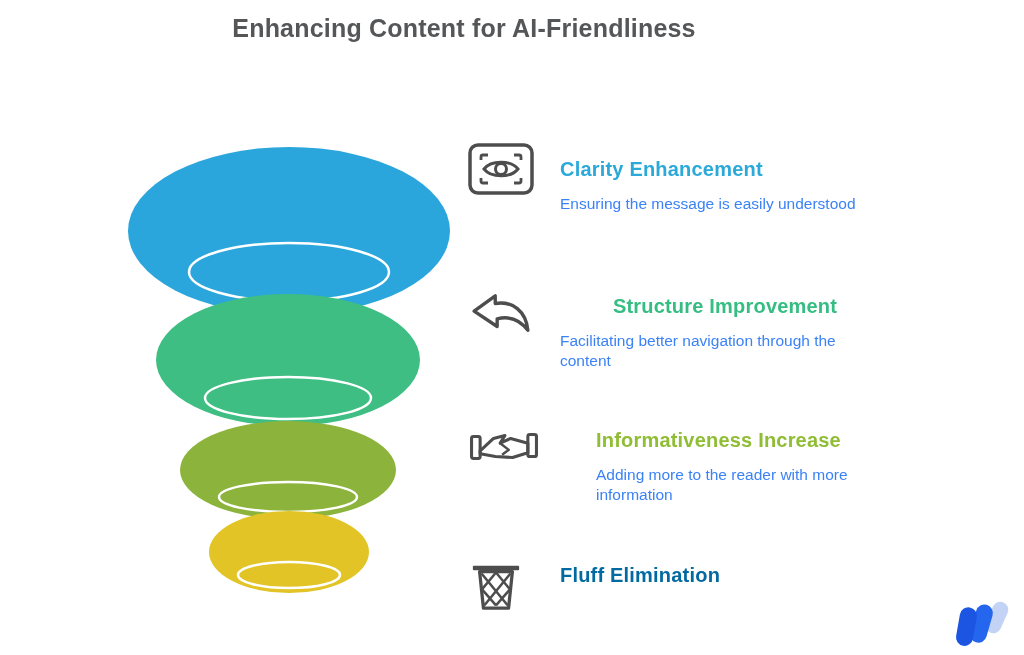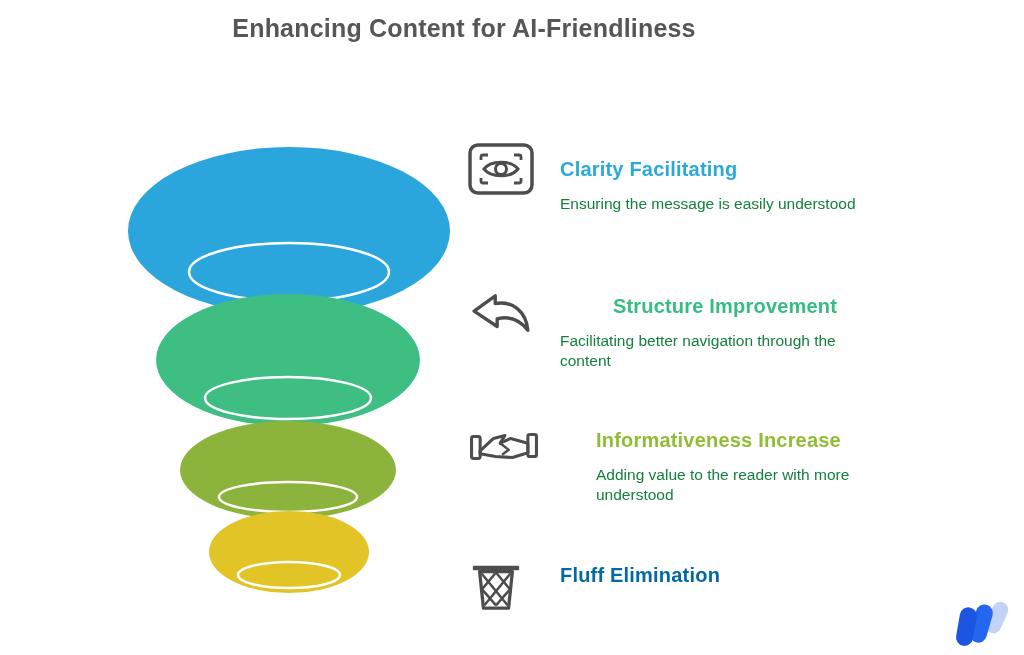--- a/index.html
+++ b/index.html
@@ -10,21 +10,21 @@
   }
   .title{
     position:absolute;left:14px;top:14px;width:900px;
     text-align:center;font-size:25px;font-weight:bold;color:#555658;
     letter-spacing:.2px;margin:0;
   }
   .funnel-svg{position:absolute;left:0;top:0;width:1024px;height:655px;}
   .item{position:absolute;left:468px;display:flex;}
   .icn{width:92px;flex:none;color:#4d4d4d;}
   .txt h2{margin:0;font-size:20px;font-weight:bold;letter-spacing:.2px;}
-  .txt p{margin:13px 0 0;font-size:15.5px;line-height:1.3;color:#15803d;width:330px;}
+  .txt p{margin:13px 0 0;font-size:15.5px;line-height:1.3;color:#3b82f6;width:330px;}
   .item-1{top:143px;}   .item-1 .txt{padding-top:15px;}
   .item-2{top:288px;}   .item-2 .icn{padding-top:3px;}  .item-2 .txt{padding-top:7px;}
   .item-3{top:424px;gap:36px;}   .item-3 .icn{padding-top:2px;}  .item-3 .txt{padding-top:5px;}
   .item-4{top:558px;}   .item-4 .icn{padding-top:2px;}  .item-4 .txt{padding-top:6px;}
   .c1{color:#2BA9D9;} .c2{color:#35BD82;text-align:center;} .c3{color:#8FBD33;} .c4{color:#0369a1;}
   .logo{position:absolute;left:952px;top:598px;width:62px;height:52px;}
 </style>
 </head>
 <body>
 
@@ -47,21 +47,21 @@
       <rect x="2" y="2" width="62" height="48" rx="8" stroke-width="3.5"></rect>
       <path d="M13 17 L13 14 Q13 12 15 12 L20 12" stroke-width="2.8"></path>
       <path d="M46 12 L51 12 Q53 12 53 14 L53 17" stroke-width="2.8"></path>
       <path d="M53 35 L53 38 Q53 40 51 40 L46 40" stroke-width="2.8"></path>
       <path d="M20 40 L15 40 Q13 40 13 38 L13 35" stroke-width="2.8"></path>
       <path d="M16 26 C23 17 43 17 50 26 C43 35 23 35 16 26 Z" stroke-width="3"></path>
       <circle cx="33" cy="26" r="5.5" stroke-width="3"></circle>
     </svg>
   </span>
   <div class="txt">
-    <h2 class="c1">Clarity Facilitating</h2>
+    <h2 class="c1">Clarity Enhancement</h2>
     <p>Ensuring the message is easily understood</p>
   </div>
 </div>
 
 <div class="item item-2">
   <span class="icn">
     <svg width="66" height="48" viewBox="0 0 68 50" fill="none" stroke="currentColor">
       <path d="M6 21 L28 5 L28 13 C46 10 60 21 62 41 C53 29 42 26 30 29 L30 37 Z" stroke-width="3.5" stroke-linejoin="round"></path>
     </svg>
   </span>
@@ -75,21 +75,21 @@
   <span class="icn">
     <svg width="72" height="42" viewBox="0 0 74 44" fill="none" stroke="currentColor">
       <rect x="3" y="11" width="9" height="23" rx="2" stroke-width="3.2"></rect>
       <rect x="62" y="9" width="9" height="23" rx="2" stroke-width="3.2"></rect>
       <path d="M12 26 L26 13 L38 10 L33 18 L44 13 L62 18 L62 28 L46 33 L28 32 L12 29 Z" stroke-width="3.2" stroke-linejoin="round"></path>
       <path d="M33 18 L42 25 L35 30" stroke-width="2.6" stroke-linejoin="round"></path>
     </svg>
   </span>
   <div class="txt">
     <h2 class="c3">Informativeness Increase</h2>
-    <p>Adding value to the reader with more understood</p>
+    <p>Adding more to the reader with more information</p>
   </div>
 </div>
 
 <div class="item item-4">
   <span class="icn">
     <svg width="56" height="54" viewBox="0 0 58 56" fill="none" stroke="currentColor">
       <rect x="5" y="6" width="48" height="4.5" rx="1" fill="currentColor" stroke="none"></rect>
       <path d="M12 12 L46 12 L42 50 L16 50 Z" stroke-width="3.4" stroke-linejoin="round"></path>
       <path d="M14 14 L41 47" stroke-width="2.6"></path>
       <path d="M29 13 L44 31" stroke-width="2.6"></path>

